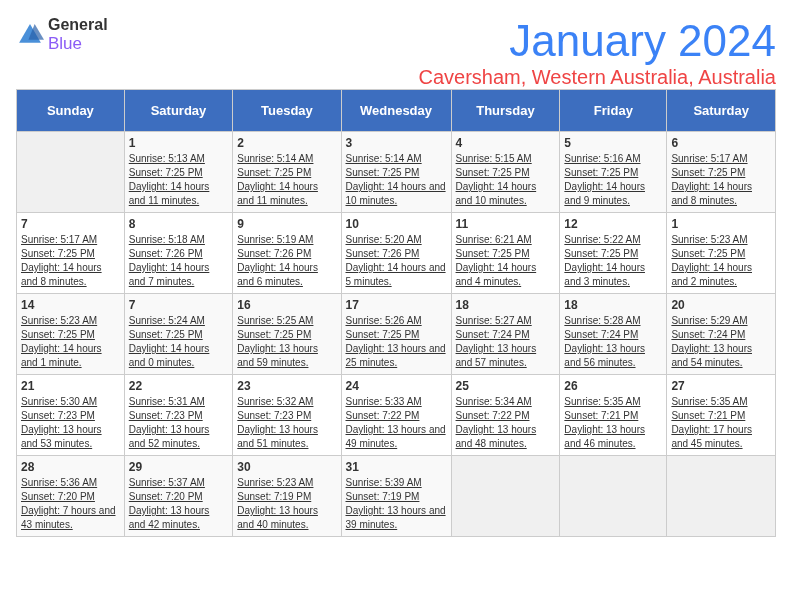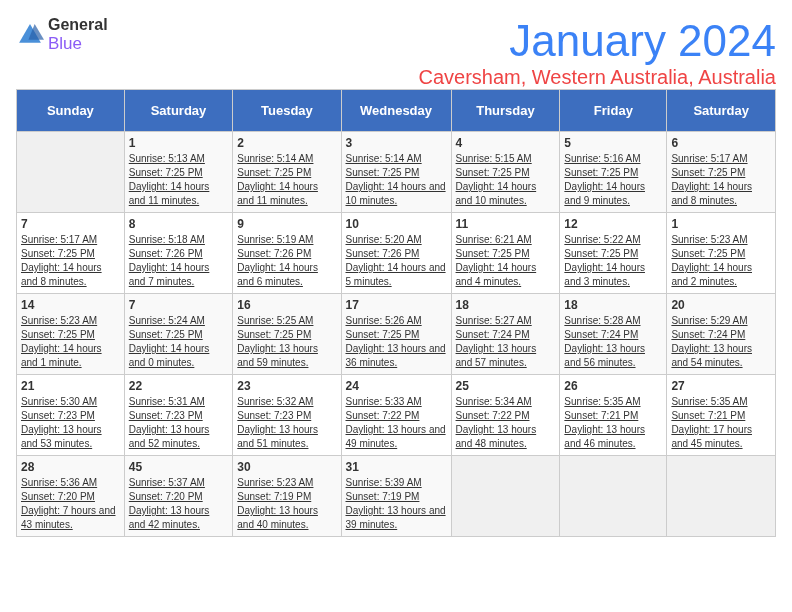--- a/index.html
+++ b/index.html
@@ -248,21 +248,21 @@
           <span>Sunrise: 5:25 AM</span><br>
           <span>Sunset: 7:25 PM</span><br>
           <span>Daylight: 13 hours and 59 minutes.</span>
         </div>
       </td>
         <td>
         <span class="day-number">17</span>
         <div class="day-info">
           <span>Sunrise: 5:26 AM</span><br>
           <span>Sunset: 7:25 PM</span><br>
-          <span>Daylight: 13 hours and 36 minutes.</span>
+          <span>Daylight: 13 hours and 25 minutes.</span>
         </div>
       </td>
         <td>
         <span class="day-number">18</span>
         <div class="day-info">
           <span>Sunrise: 5:27 AM</span><br>
           <span>Sunset: 7:24 PM</span><br>
           <span>Daylight: 13 hours and 57 minutes.</span>
         </div>
       </td>
@@ -344,21 +344,21 @@
       <tr>
         <td>
         <span class="day-number">28</span>
         <div class="day-info">
           <span>Sunrise: 5:36 AM</span><br>
           <span>Sunset: 7:20 PM</span><br>
           <span>Daylight: 7 hours and 43 minutes.</span>
         </div>
       </td>
         <td>
-        <span class="day-number">45</span>
+        <span class="day-number">29</span>
         <div class="day-info">
           <span>Sunrise: 5:37 AM</span><br>
           <span>Sunset: 7:20 PM</span><br>
           <span>Daylight: 13 hours and 42 minutes.</span>
         </div>
       </td>
         <td>
         <span class="day-number">30</span>
         <div class="day-info">
           <span>Sunrise: 5:23 AM</span><br>

